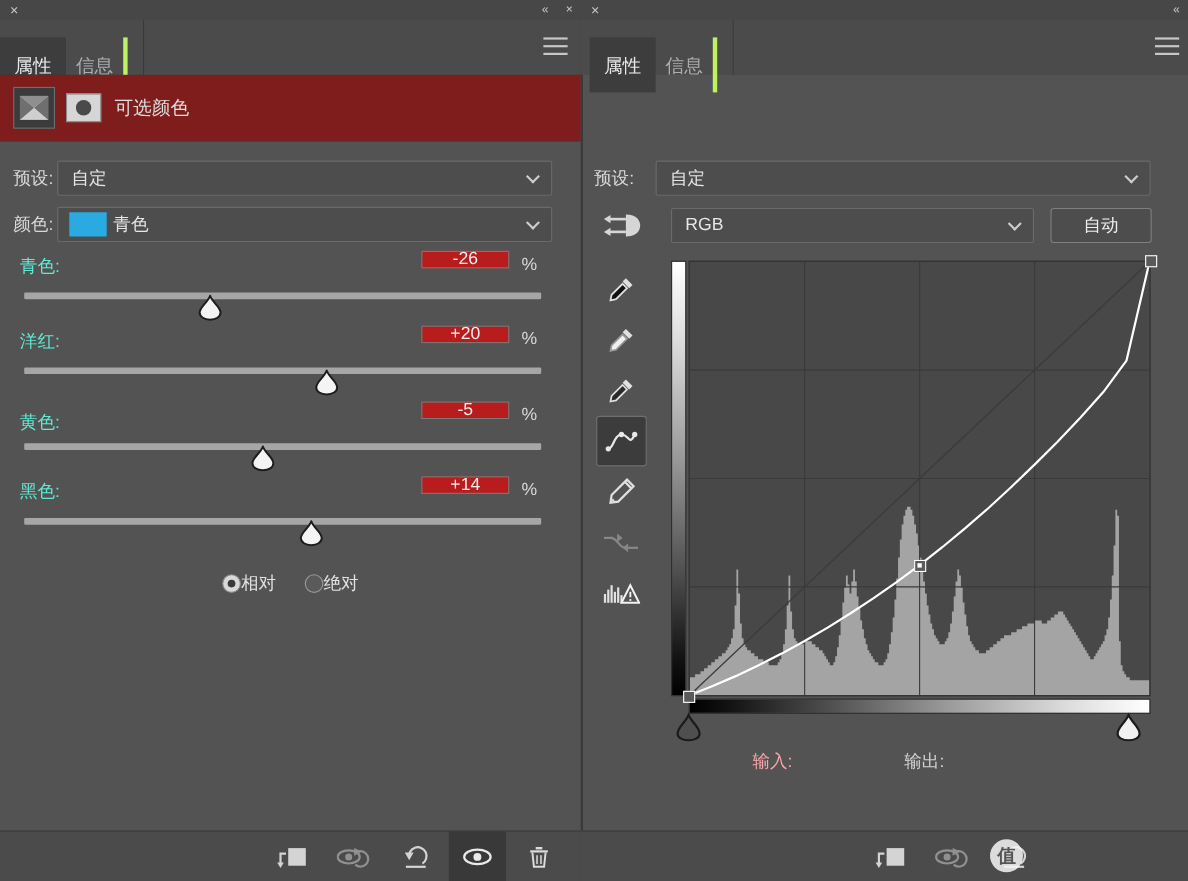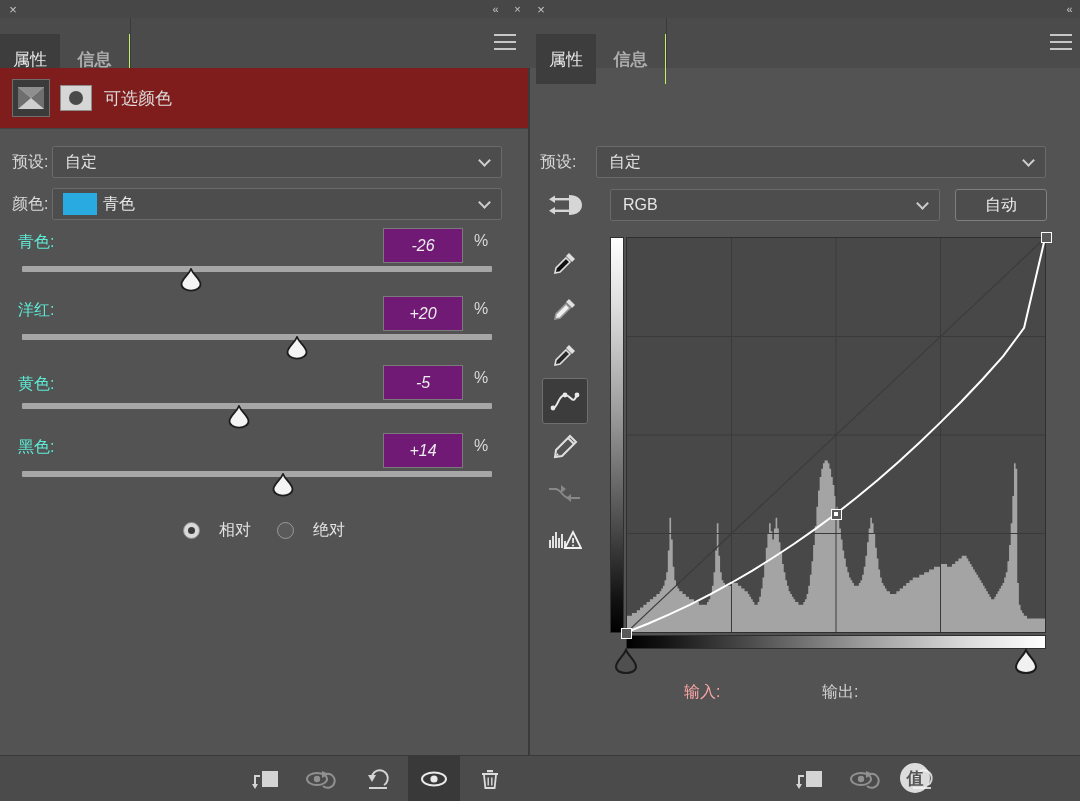--- a/index.html
+++ b/index.html
@@ -25,21 +25,21 @@
   .tbtn.closebtn{left:2px;}
   .tbtn.collapsebtn{right:22px;font-size:11px;letter-spacing:-1px;}
   .tbtn.collapsebtn2{right:0px;font-size:11px;letter-spacing:-1px;}
 
   
   .tabbar{position:absolute;top:18px;left:0;right:0;height:50px;background:#4b4b4b;}
   .tab{position:absolute;top:16px;height:50px;display:flex;align-items:center;justify-content:center;
        font-size:17px;color:#adadad;cursor:pointer;box-sizing:border-box;}
   .tab.active{background:#3d3d3d;color:#e8e8e8;}
   .tab.t1{left:0;width:60px;}
-  .tab.t2{left:60px;width:70px;border-right:1px solid #bef264;font-weight:bold;}
+  .tab.t2{left:60px;width:56px;border-right:4px solid #bef264;}
   .tabfill{position:absolute;top:18px;left:130px;right:0;height:50px;background:#4b4b4b;border-left:1px solid #3a3a3a;box-sizing:border-box;}
   .hamburger{position:absolute;top:34px;width:22px;height:16px;display:flex;flex-direction:column;justify-content:space-between;cursor:pointer;}
   .hamburger i{display:block;height:2px;background:#c7c7c7;}
 
   
   .headrow{position:absolute;left:0;right:0;top:68px;height:60px;background:#7f1d1d;border-bottom:1px solid #444;}
   .adjicon{position:absolute;left:12px;top:11px;width:38px;height:38px;background:#3b3b3b;border:1px solid #6e6e6e;box-sizing:border-box;
            display:flex;align-items:center;justify-content:center;cursor:pointer;}
   .maskthumb{position:absolute;left:60px;top:17px;width:32px;height:26px;background:#d6d6d6;border:1px solid #8d8d8d;box-sizing:border-box;
              display:flex;align-items:center;justify-content:center;cursor:pointer;}
@@ -57,29 +57,29 @@
   .lb-preset{position:absolute;left:12px;top:152px;}
   .sel-preset{left:52px;top:146px;width:450px;height:32px;}
 
   .lb-color{position:absolute;left:12px;top:194px;}
   .sel-color{left:52px;top:188px;width:450px;height:32px;}
   .swatch{width:34px;height:22px;margin-left:10px;background:#29abe2;}
   .sel-color .val{padding-left:6px;}
 
   .sl-group{position:absolute;left:0;width:528px;}
   .sl-label{position:absolute;left:18px;font-size:16px;color:#5eead4;}
-  .sl-field{position:absolute;width:80px;height:35px;background:#701a75;border:1px solid #7a7a7a;box-sizing:border-box;
-            display:flex;align-items:center;justify-content:center;font-size:16px;color:#ededed;cursor:text;font-style:italic;}
+  .sl-field{position:absolute;width:80px;height:16px;background:#b91c1c;border:1px solid #7a7a7a;box-sizing:border-box;
+            display:flex;align-items:center;justify-content:center;font-size:16px;color:#ededed;cursor:text;}
   .sl-pct{position:absolute;font-size:16px;color:#d8d8d8;}
   .track{position:absolute;height:6px;background:#a6a6a6;border-radius:1px;}
   .thumb{position:absolute;width:26px;height:24px;cursor:pointer;}
 
   
   .radio-row{position:absolute;left:0;width:528px;top:515px;height:30px;display:flex;align-items:center;justify-content:center;gap:26px;}
-  .radio{display:flex;align-items:center;gap:19px;cursor:pointer;}
+  .radio{display:flex;align-items:center;gap:0;cursor:pointer;}
   .radio .rb{width:17px;height:17px;border-radius:50%;background:#d9d9d9;border:1px solid #8e8e8e;box-sizing:border-box;
              display:flex;align-items:center;justify-content:center;}
   .radio .rb.off{background:#5a5a5a;border-color:#9a9a9a;}
   .radio .rb .inner{width:7px;height:7px;border-radius:50%;background:#3a3a3a;}
   .radio .rt{font-size:16px;color:#e2e2e2;}
 
   
   .r-lb-preset{position:absolute;left:540px;top:152px;}
   .sel-r-preset{left:596px;top:146px;width:450px;height:32px;}
 

